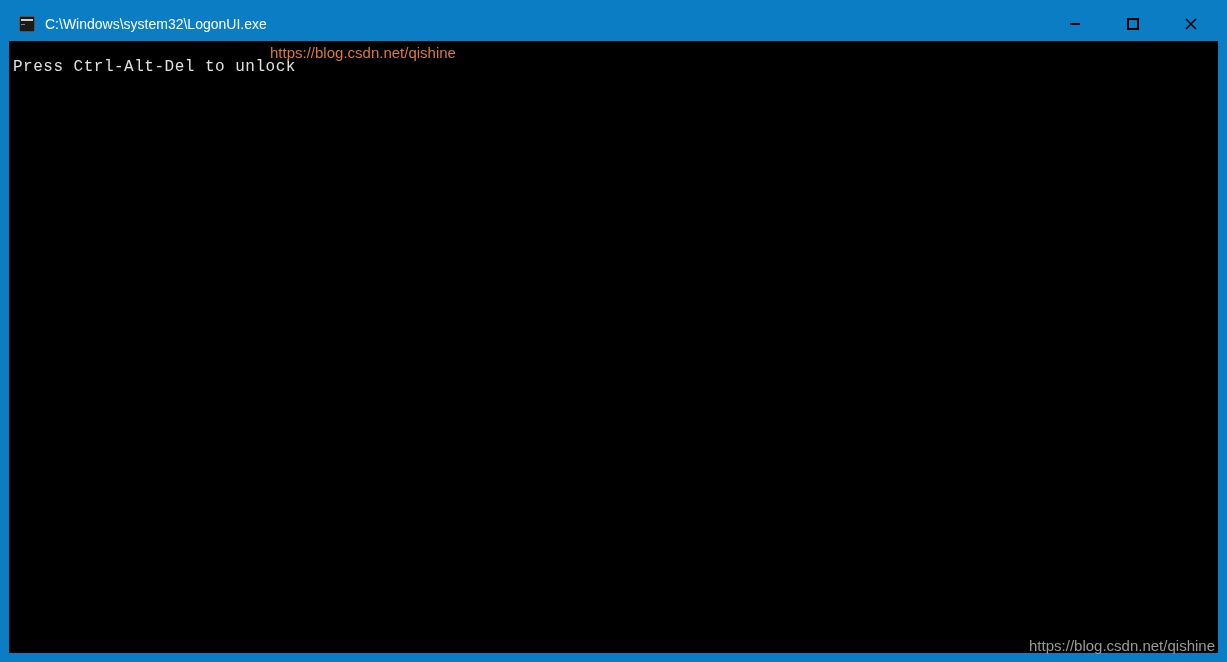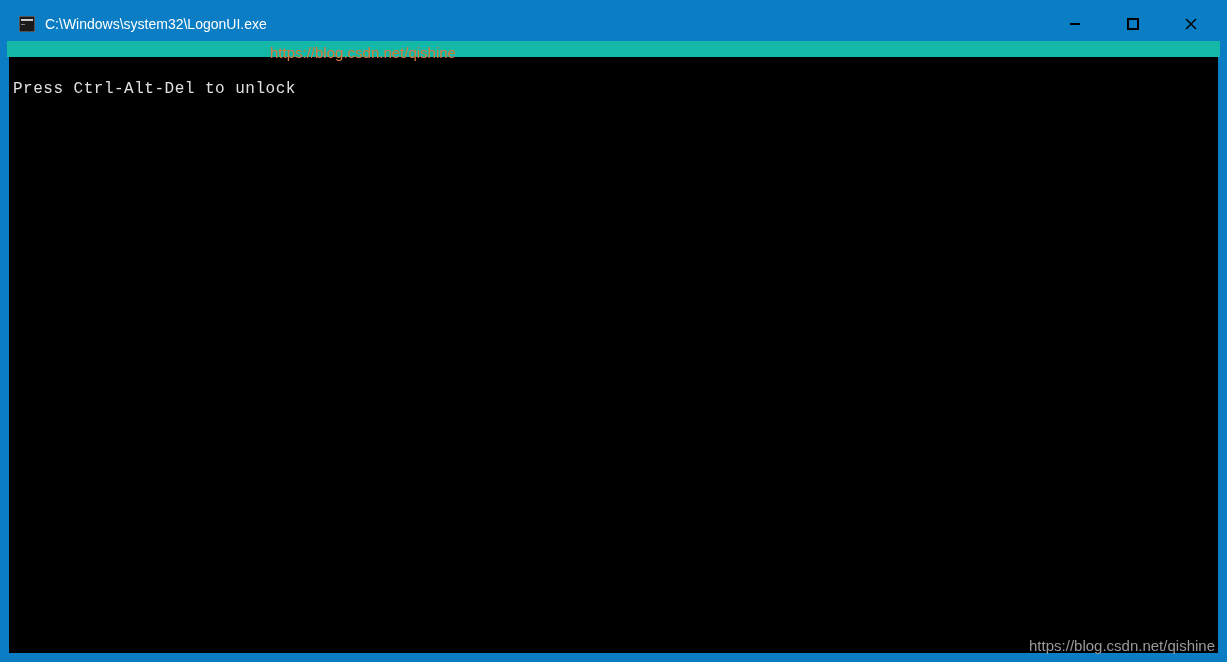--- a/index.html
+++ b/index.html
@@ -17,21 +17,20 @@
     }
     .window {
       position: absolute;
       top: 7px;
       left: 7px;
       width: 1213px;
       height: 648px;
       background: #14b8a6;
       display: flex;
       flex-direction: column;
-      gap: 16px;
     }
     .title-bar {
       height: 34px;
       background: #0a7dc4;
       display: flex;
       align-items: center;
       padding-left: 12px;
       color: #ffffff;
       font-size: 14px;
       position: relative;
@@ -71,21 +70,21 @@
       cursor: pointer;
     }
     .win-btn svg {
       width: 12px;
       height: 12px;
     }
     .console-area {
       flex: 1;
       background: #000000;
       position: relative;
-      padding: 22px 4px;
+      padding: 16px 4px;
       font-family: "Consolas", "Courier New", monospace;
       font-size: 16px;
       color: #e0e0e0;
       border-left: 2px solid #0a7dc4;
       border-right: 2px solid #0a7dc4;
       border-bottom: 2px solid #0a7dc4;
       margin: 0;
     }
     .console-line {
       white-space: pre;

